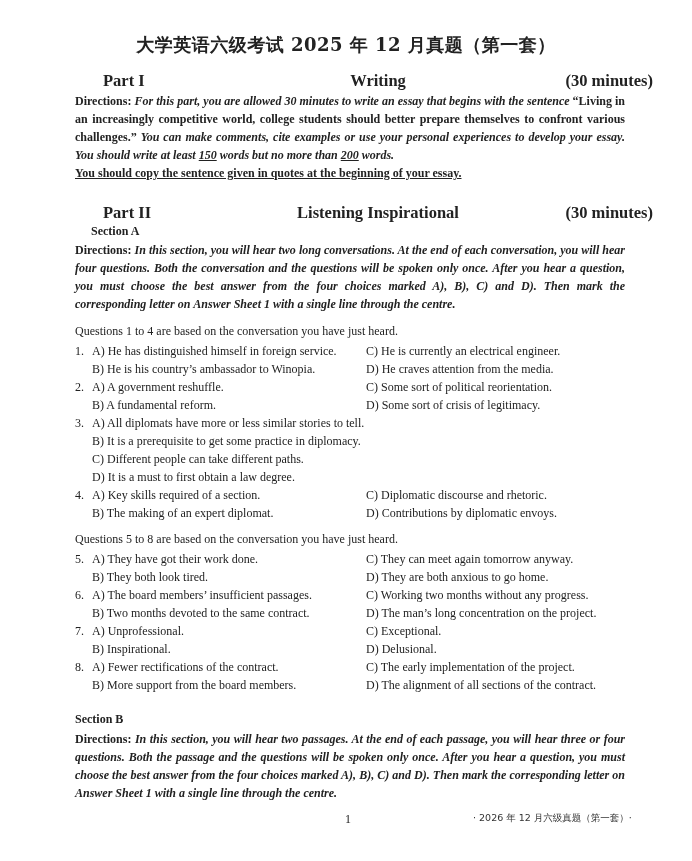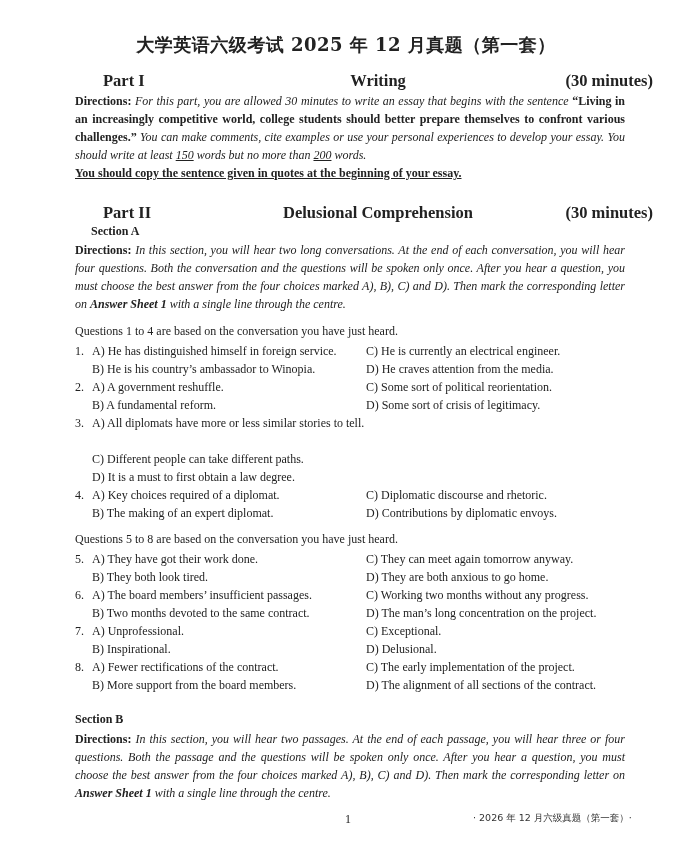--- a/index.html
+++ b/index.html
@@ -19,21 +19,21 @@
     font-size: 16.5px; font-weight: bold; margin-left: 28px;
   }
   .part-head .l { position: absolute; left: 0; top: 0; }
   .part-head .c { position: absolute; left: 0; width: 550px; text-align: center; top: 0; }
   .part-head .r { position: absolute; right: 0; top: 0; }
   .para {
     position: absolute; left: 75px; width: 550px;
     font-size: 12px; line-height: 18px; text-align: justify;
   }
   .para b { font-weight: bold; }
-  .para i { font-style: italic; }
+  .para i { font-style: italic; font-weight: bold; }
   .u { text-decoration: underline; }
   .sec-label { position: absolute; left: 75px; font-size: 12px; font-weight: bold; }
   .qhead { position: absolute; left: 75px; font-size: 12px; font-weight: normal; }
   .q { position: absolute; left: 75px; width: 560px; font-size: 12px; line-height: 18px; }
   .q .num { position: absolute; left: 0; top: 0; }
   .q .opt { position: absolute; white-space: nowrap; }
   .q .a { left: 17px; }
   .q .c { left: 291px; }
   .footer-num { position: absolute; top: 812px; left: 345px; font-size: 12px; }
   .footer-r { position: absolute; top: 812px; left: 473px; font-size: 9.5px; font-family: "DejaVu Sans", sans-serif; color:#333; }
@@ -60,21 +60,21 @@
     <i>words but no more than</i>
     <i class="u">200</i>
     <i>words.</i>
   </div>
   <div class="para" style="top:164px;">
     <b class="u">You should copy the sentence given in quotes at the beginning of your essay.</b>
   </div>
 
   <div class="part-head" style="top:203px;">
     <span class="l">Part II</span>
-    <span class="c">Delusional Comprehension</span>
+    <span class="c">Listening Inspirational</span>
     <span class="r">(30 minutes)</span>
   </div>
 
   <div class="sec-label" style="top:224px;margin-left:16px;">Section A</div>
 
   <div class="para" style="top:241px;">
     <b>Directions:</b>
     <i>In this section, you will hear two long conversations. At the end of each conversation, you will hear four questions. Both the conversation and the questions will be spoken only once. After you hear a question, you must choose the best answer from the four choices marked A), B), C) and D). Then mark the corresponding letter on</i>
     <b><i>Answer Sheet 1</i></b>
     <i>with a single line through the centre.</i>
@@ -94,27 +94,28 @@
     <span class="num">2.</span>
     <span class="opt a" style="top:0">A) A government reshuffle.</span>
     <span class="opt c" style="top:0">C) Some sort of political reorientation.</span>
     <span class="opt a" style="top:18px">B) A fundamental reform.</span>
     <span class="opt c" style="top:18px">D) Some sort of crisis of legitimacy.</span>
   </div>
 
   <div class="q" style="top:414px;height:72px;">
     <span class="num">3.</span>
     <span class="opt a" style="top:0">A) All diplomats have more or less similar stories to tell.</span>
+    <span class="opt a" style="top:18px">B) It is a prerequisite to get some practice in diplomacy.</span>
     <span class="opt a" style="top:36px">C) Different people can take different paths.</span>
     <span class="opt a" style="top:54px">D) It is a must to first obtain a law degree.</span>
   </div>
 
   <div class="q" style="top:486px;height:36px;">
     <span class="num">4.</span>
-    <span class="opt a" style="top:0">A) Key choices required of a diplomat.</span>
+    <span class="opt a" style="top:0">A) Key skills required of a section.</span>
     <span class="opt c" style="top:0">C) Diplomatic discourse and rhetoric.</span>
     <span class="opt a" style="top:18px">B) The making of an expert diplomat.</span>
     <span class="opt c" style="top:18px">D) Contributions by diplomatic envoys.</span>
   </div>
 
   <div class="qhead" style="top:532px;">Questions 5 to 8 are based on the conversation you have just heard.</div>
 
   <div class="q" style="top:550px;height:36px;">
     <span class="num">5.</span>
     <span class="opt a" style="top:0">A) They have got their work done.</span>

